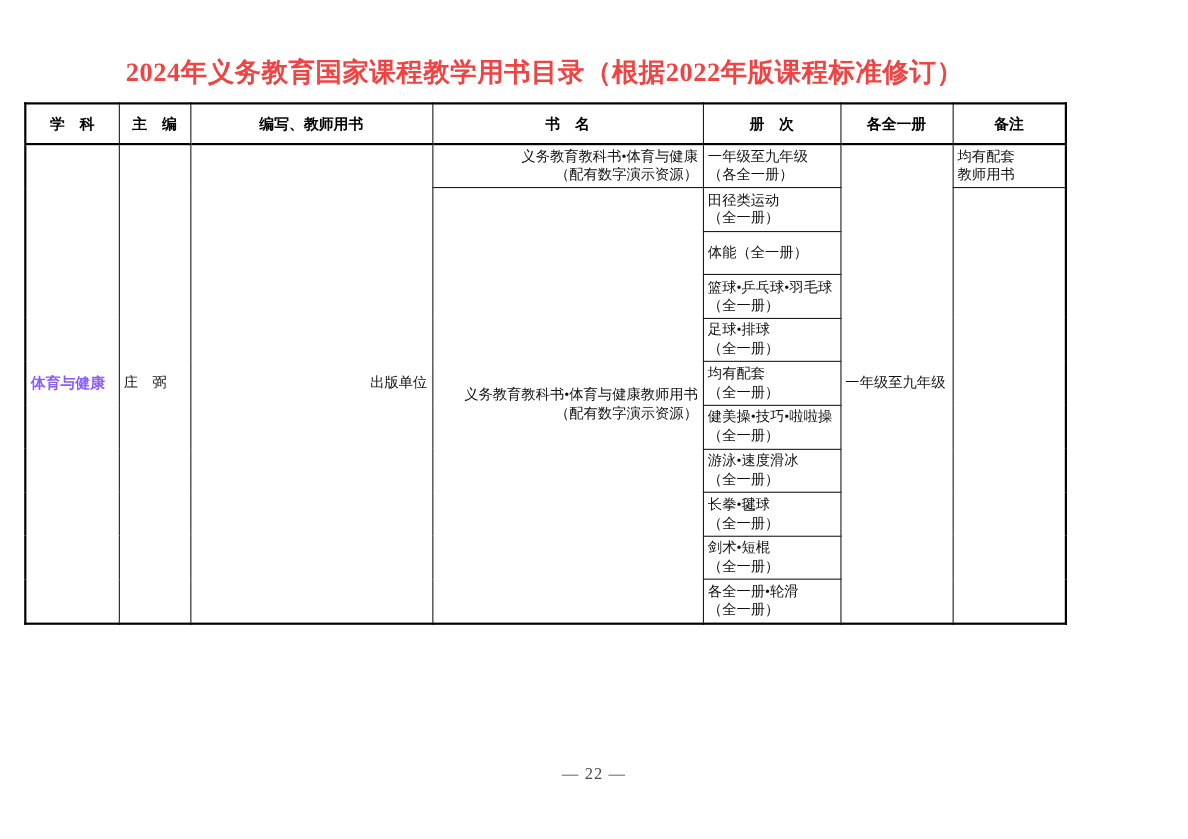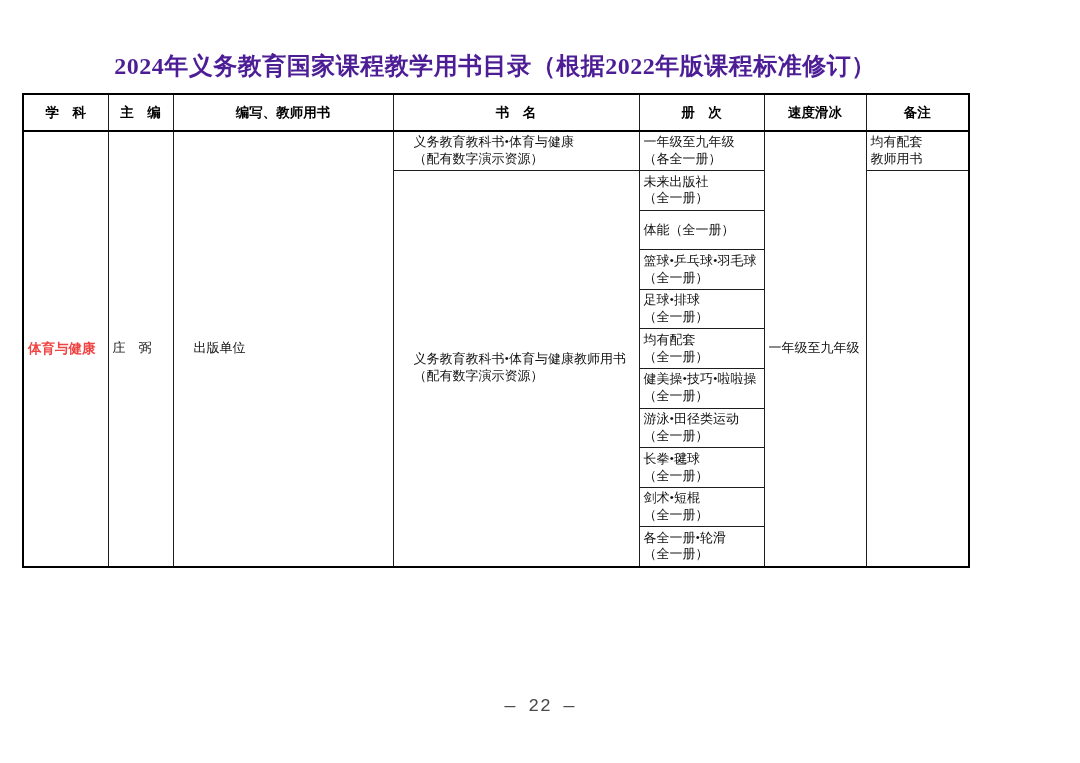--- a/index.html
+++ b/index.html
@@ -18,21 +18,21 @@
   .doc-title {
     position: absolute;
     left: 22px;
     top: 50px;
     width: 946px;
     text-align: center;
     font-family: "Liberation Serif", "DejaVu Serif", serif;
     font-weight: 700;
     font-size: 24px;
     letter-spacing: 0.5px;
-    color: #4c1d95;
+    color: #ef4444;
     white-space: nowrap;
   }
   table.catalog-table {
     position: absolute;
     left: 22px;
     top: 93px;
     width: 946px;
     height: 473px;
     border-collapse: collapse;
     table-layout: fixed;
@@ -53,34 +53,34 @@
     font-family: "Liberation Sans", "DejaVu Sans", sans-serif;
     font-weight: 700;
     font-size: 13.5px;
     border-bottom: 2px solid #000;
     color: #000;
   }
   td.cell-subject {
     font-family: "Liberation Sans", "DejaVu Sans", sans-serif;
     font-weight: 700;
     font-size: 13.5px;
-    color: #ef4444;
+    color: #8b5cf6;
   }
   td.align-left {
-    text-align: left;
-    padding-left: 20px;
+    text-align: right;
+    padding-left: 7px;
   }
   .page-footer {
     position: absolute;
     left: 0;
     top: 696px;
     width: 1080px;
     text-align: center;
-    font-family: Liberation Mono, monospace;
-    font-size: 18px;
+    font-family: Liberation Serif, serif;
+    font-size: 15px;
     color: #4a4a4a;
     letter-spacing: 1px;
   }
 </style>
 </head>
 <body>
 
 <div class="doc-title">2024年义务教育国家课程教学用书目录（根据2022年版课程标准修订）</div>
 
 <table class="catalog-table">
@@ -93,41 +93,41 @@
     <col style="width:102px">
     <col style="width:103px">
   </colgroup>
   <thead>
     <tr>
       <th>学　科</th>
       <th>主　编</th>
       <th>编写、教师用书</th>
       <th>书　名</th>
       <th>册　次</th>
-      <th>速度滑冰</th>
+      <th>各全一册</th>
       <th>备注</th>
     </tr>
   </thead>
   <tbody>
     <tr>
       <td class="cell-subject" rowspan="11">体育与健康</td>
       <td rowspan="11">庄　弼</td>
       <td class="align-left" rowspan="11">出版单位</td>
       <td class="align-left">义务教育教科书•体育与健康
 （配有数字演示资源）</td>
       <td>一年级至九年级
 （各全一册）</td>
       <td rowspan="11">一年级至九年级</td>
       <td>均有配套
 教师用书</td>
     </tr>
     <tr>
       <td class="align-left" rowspan="10">义务教育教科书•体育与健康教师用书
 （配有数字演示资源）</td>
-      <td>未来出版社
+      <td>田径类运动
 （全一册）</td>
       <td rowspan="10"></td>
     </tr>
     <tr>
       <td>体能（全一册）</td>
     </tr>
     <tr>
       <td>篮球•乒乓球•羽毛球
 （全一册）</td>
     </tr>
@@ -137,21 +137,21 @@
     </tr>
     <tr>
       <td>均有配套
 （全一册）</td>
     </tr>
     <tr>
       <td>健美操•技巧•啦啦操
 （全一册）</td>
     </tr>
     <tr>
-      <td>游泳•田径类运动
+      <td>游泳•速度滑冰
 （全一册）</td>
     </tr>
     <tr>
       <td>长拳•毽球
 （全一册）</td>
     </tr>
     <tr>
       <td>剑术•短棍
 （全一册）</td>
     </tr>

